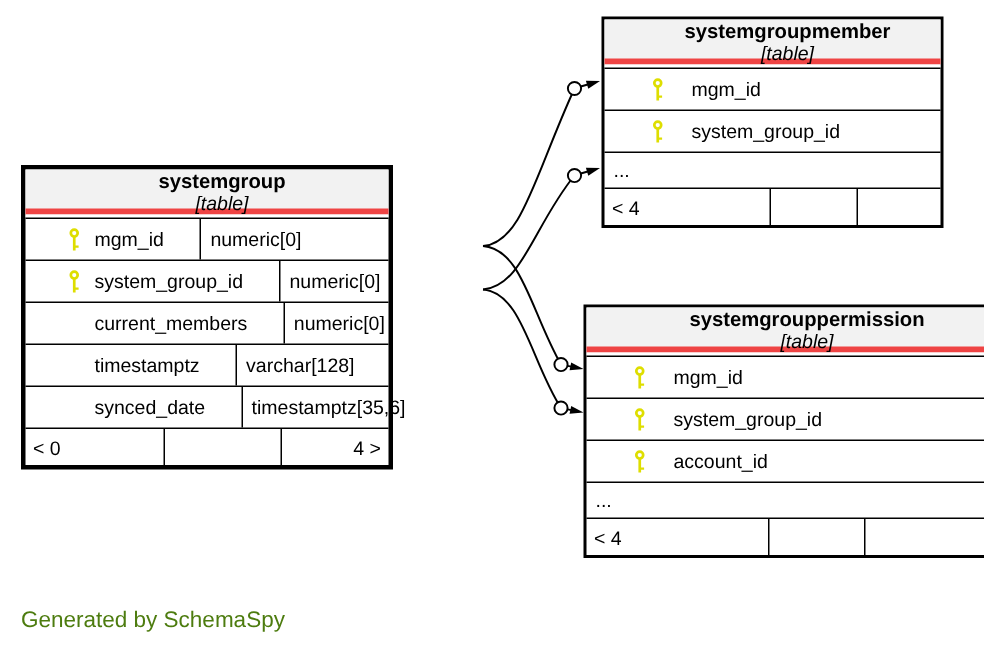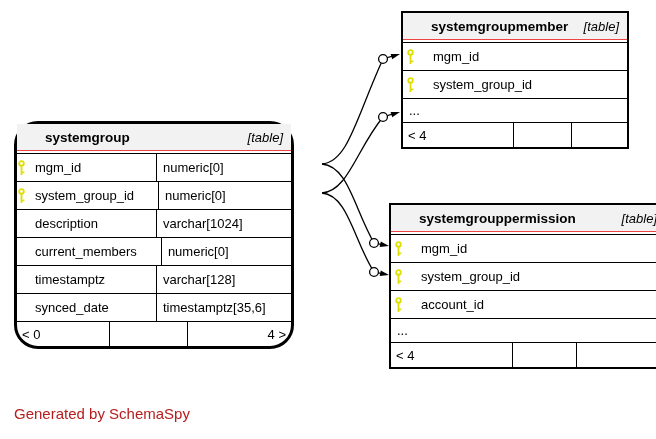--- a/index.html
+++ b/index.html
@@ -5,54 +5,55 @@
   html,body{margin:0;padding:0;background:#ffffff;}
   #canvas{
     position:relative;width:656px;height:439px;background:#fff;
     font-family:"Liberation Sans","DejaVu Sans",sans-serif;
     color:#000;overflow:hidden;
   }
   .tbl{position:absolute;background:#fff;border:2px solid #000;box-sizing:border-box;}
   .tbl.focus{border-width:3px;}
   .hdr{
     display:flex;justify-content:space-between;align-items:center;
-    background:#f2f2f2;height:26px;border-bottom:1px solid #ef4444;
+    background:#f2f2f2;height:26px;border-bottom:4px solid #ef4444;
     padding:0 8px 0 28px;
+    flex-direction:column;
   }
   .hdr .tname{font-weight:bold;font-size:13.5px;}
   .hdr .ttag{font-size:13px;font-style:italic;}
   .hgap{height:2px;background:#fff;}
   .row{
     display:flex;align-items:center;height:28px;border-top:1px solid #000;
     box-sizing:border-box;font-size:13px;
   }
   .row:first-of-type{border-top:none;}
   .rows > .row{border-top:1.5px solid #000;}
   .rows > .row.first{border-top:1px solid #000;}
-  .namecell{display:flex;align-items:center;flex:1;height:100%;padding-left:0;box-sizing:border-box;}
+  .namecell{display:flex;align-items:center;flex:1;height:100%;padding-left:28px;box-sizing:border-box;}
   .keybox{width:18px;display:inline-flex;align-items:center;flex:none;}
   .wide .keybox{width:30px;padding-left:3px;box-sizing:border-box;}
   .typecell{width:135px;flex:none;height:100%;display:flex;align-items:center;
     border-left:1.5px solid #000;padding-left:6px;box-sizing:border-box;margin-left:24px;}
   .ellip{height:23px;display:flex;align-items:center;padding-left:6px;
     border-top:1.5px solid #000;font-size:13px;}
   .frow{display:flex;height:24px;border-top:1.5px solid #000;font-size:13px;}
   .fcell{display:flex;align-items:center;padding:0 5px;box-sizing:border-box;height:100%;}
   .fcell.sep{border-left:1.5px solid #000;}
   .fcell.right{justify-content:flex-end;flex:1;}
   svg.links{position:absolute;left:0;top:0;pointer-events:none;}
-  .caption{position:absolute;left:14px;top:405px;font-size:15px;color:#b91c1c;}
+  .caption{position:absolute;left:14px;top:405px;font-size:15px;color:#4d7c0f;}
   .keyicon{display:block;}
 </style>
 </head>
 <body>
 
 <div id="canvas">
 
-  <div class="tbl focus" style="left:14px;top:121px;width:280px;border-radius:24px;">
+  <div class="tbl focus" style="left:14px;top:110px;width:248px;">
     <div class="hdr">
       <span class="tname">systemgroup</span>
       <span class="ttag">[table]</span>
     </div>
     <div class="hgap"></div>
     <div class="rows">
       <div class="row first">
         <div class="namecell">
           <span class="keybox">
             <svg class="keyicon" width="9" height="16" viewBox="0 0 9 16">
@@ -70,27 +71,20 @@
           <span class="keybox">
             <svg class="keyicon" width="9" height="16" viewBox="0 0 9 16">
               <circle cx="4.5" cy="3.4" r="2.3" fill="none" stroke="var(--key)" stroke-width="1.8"></circle>
               <line x1="4.5" y1="5.7" x2="4.5" y2="15" stroke="var(--key)" stroke-width="1.8"></line>
               <line x1="4.5" y1="12.4" x2="7.4" y2="12.4" stroke="var(--key)" stroke-width="1.6"></line>
             </svg>
           </span>
           <span>system_group_id</span>
         </div>
         <div class="typecell">numeric[0]</div>
-      </div>
-      <div class="row">
-        <div class="namecell">
-            <span class="keybox"></span>
-          <span>description</span>
-        </div>
-        <div class="typecell">varchar[1024]</div>
       </div>
       <div class="row">
         <div class="namecell">
             <span class="keybox"></span>
           <span>current_members</span>
         </div>
         <div class="typecell">numeric[0]</div>
       </div>
       <div class="row">
         <div class="namecell">

